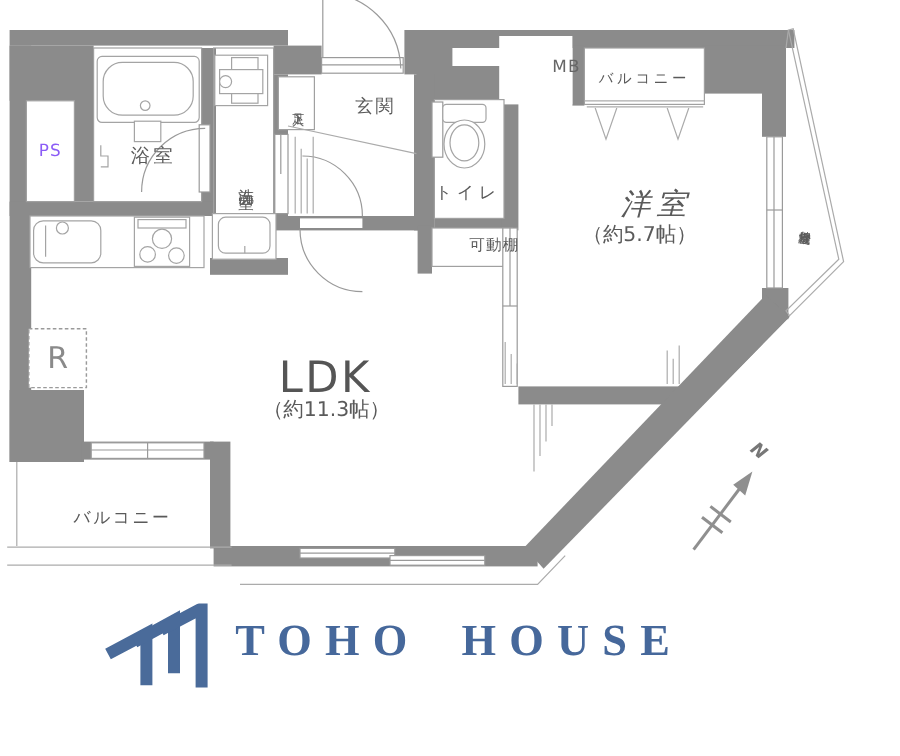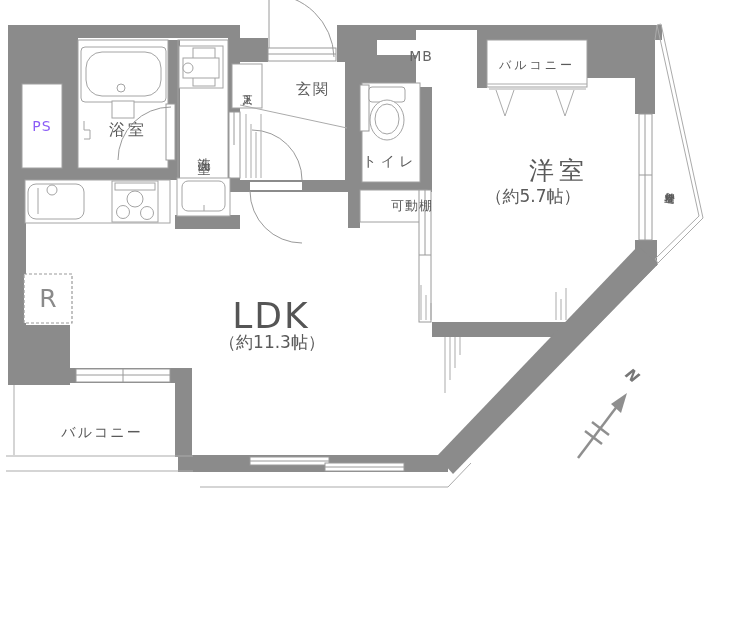--- a/index.html
+++ b/index.html
@@ -12,26 +12,26 @@
   #stage{
     position:relative;width:750px;height:630px;background:#fff;overflow:hidden;
     font-family:"DejaVu Sans",sans-serif;color:var(--text);
   }
   #plan-svg{position:absolute;left:0;top:0;}
   .lbl{position:absolute;white-space:nowrap;color:var(--text);line-height:1;}
   .c{transform:translate(-50%,-50%);} 
   .vert{writing-mode:vertical-rl;text-orientation:upright;}
   .lbl-ldk{left:271px;top:316px;font-size:36px;letter-spacing:2px;color:#555;}
   .lbl-ldk-size{left:272px;top:342px;font-size:17px;}
-  .lbl-yoshitsu{left:559px;top:170px;font-size:25px;letter-spacing:5px;}
+  .lbl-yoshitsu{left:547px;top:170px;font-size:25px;letter-spacing:5px;font-style:italic;}
   .lbl-yoshitsu-size{left:533px;top:196px;font-size:17px;}
   .lbl-genkan{left:313px;top:89px;font-size:15px;letter-spacing:2px;}
   .lbl-yokushitsu{left:128px;top:130px;font-size:16px;letter-spacing:3px;}
   .lbl-ps{left:42px;top:126px;font-size:14px;letter-spacing:1px;color:#8b5cf6;}
-  .lbl-mb{left:421px;top:56px;font-size:14px;letter-spacing:1px;color:#666;}
+  .lbl-mb{left:472px;top:56px;font-size:14px;letter-spacing:1px;color:#666;}
   .lbl-closet{left:537px;top:65px;font-size:12px;letter-spacing:3px;}
   .lbl-toilet{left:390px;top:161px;font-size:14px;letter-spacing:4px;}
   .lbl-shelf{left:412px;top:205px;font-size:13px;letter-spacing:1px;}
   .lbl-balcony{left:90px;top:432px;font-size:14px;letter-spacing:2px;margin-left:12px;}
   .lbl-senmen{left:204px;top:150px;font-size:13px;letter-spacing:2px;}
   .lbl-shoe{left:247px;top:87px;font-size:10px;}
   .lbl-outdoor{left:671px;top:185px;font-size:10px;transform:translate(-50%,-50%) rotate(8deg);}
   .lbl-r{left:48px;top:298px;font-size:25px;color:#8a8a8a;}
   .lbl-n{left:632px;top:376px;font-size:15px;font-style:italic;font-weight:bold;color:#777;
          transform:translate(-50%,-50%) rotate(40deg);}
@@ -256,14 +256,24 @@
   <div class="lbl c lbl-shelf">可動棚</div>
   <div class="lbl c lbl-yoshitsu">洋室</div>
   <div class="lbl c lbl-yoshitsu-size">（約5.7帖）</div>
   <div class="lbl c lbl-ldk">LDK</div>
   <div class="lbl c lbl-ldk-size">（約11.3帖）</div>
   <div class="lbl c lbl-balcony">バルコニー</div>
   <div class="lbl c vert lbl-outdoor">室外機置場</div>
   <div class="lbl c lbl-r">R</div>
   <div class="lbl lbl-n">N</div>
 
+  <div id="logo">
+    <svg id="logo-mark" width="110" height="90" viewBox="0 0 110 90">
+      <g stroke="#4a6b9a" stroke-width="10" fill="none" stroke-linejoin="miter">
+        <path d="M6,42 L38,25 L38,68"></path>
+        <path d="M28,32 L61,14 L61,58"></path>
+        <path d="M50,22 L84,4  L84,70"></path>
+      </g>
+    </svg>
+    <div id="logo-text">TOHO HOUSE</div>
+  </div>
 
 </div>
 
 </body></html>

